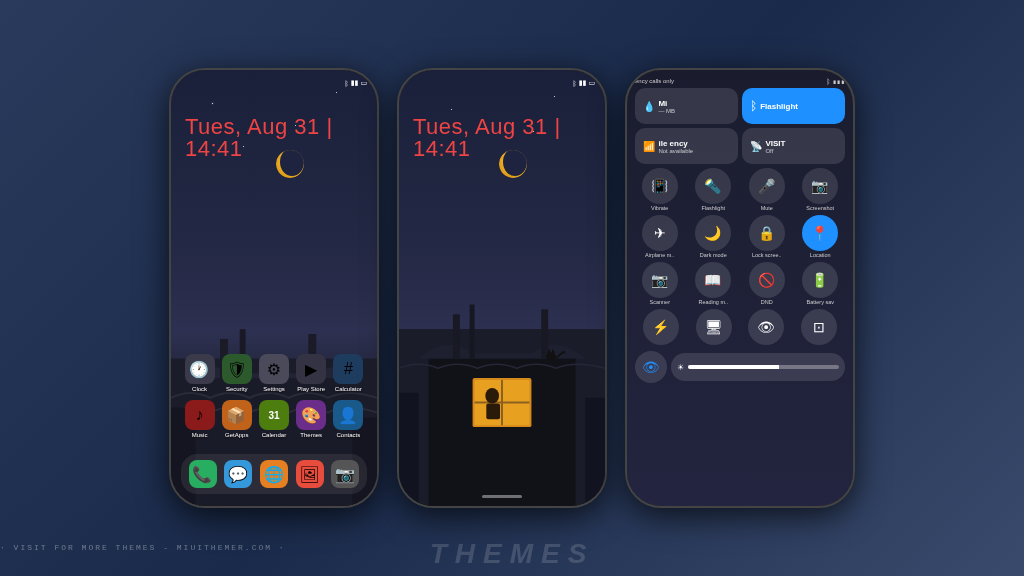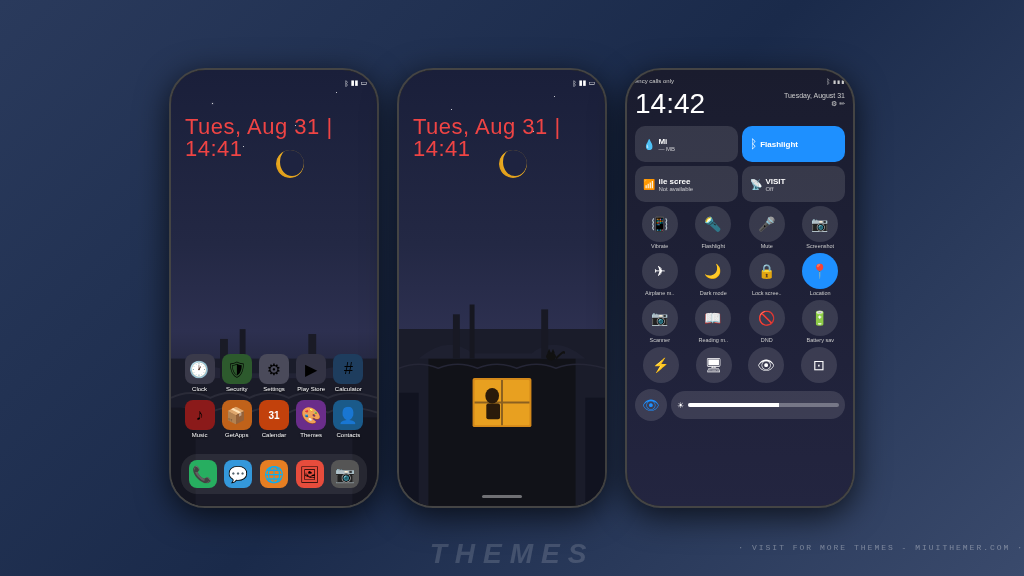--- a/index.html
+++ b/index.html
@@ -177,21 +177,21 @@
       background: rgba(255,255,255,0.4);
       border-radius: 2px;
       z-index: 10;
     }
 
     
     .watermark {
       position: absolute;
       bottom: 24px;
       left: 0; right: 0;
-      text-align: right;
+      text-align: left;
       color: rgba(255,255,255,0.35);
       font-size: 8px;
       font-family: 'Courier New', monospace;
       letter-spacing: 2px;
       z-index: 20;
       pointer-events: none;
     }
 
     
     .themes-label {
@@ -429,21 +429,21 @@
         <div class="app-row">
           <div class="app-icon">
             <div class="app-icon-img" style="background:#8b1a1a;">♪</div>
             <span class="app-icon-label">Music</span>
           </div>
           <div class="app-icon">
             <div class="app-icon-img" style="background:#c0621a;">📦</div>
             <span class="app-icon-label">GetApps</span>
           </div>
           <div class="app-icon">
-            <div class="app-icon-img" style="background:#c2410c;font-size:10px;font-weight:bold;color:#fff;">31</div>
+            <div class="app-icon-img" style="background:#4d7c0f;font-size:10px;font-weight:bold;color:#fff;">31</div>
             <span class="app-icon-label">Calendar</span>
           </div>
           <div class="app-icon">
             <div class="app-icon-img" style="background:#6a2d8a;">🎨</div>
             <span class="app-icon-label">Themes</span>
           </div>
           <div class="app-icon">
             <div class="app-icon-img" style="background:#1a5a8a;">👤</div>
             <span class="app-icon-label">Contacts</span>
           </div>
@@ -541,29 +541,20 @@
 
   <div class="phone phone-3">
     <div class="phone-screen">
       <div class="control-center">
 
         <div class="cc-status-top">
           <span>ency calls only</span>
           <span style="float:right;font-size:7px;">ᛒ ▮▮▮</span>
         </div>
 
-        <div class="cc-top">
-          <div>
-            <div class="cc-time">14:42</div>
-          </div>
-          <div class="cc-date-info">
-            <span>Tuesday, August 31</span>
-            <span style="display:flex;gap:2px;">⚙ ✏</span>
-          </div>
-        </div>
 
         <div class="cc-quick-row">
           <div class="cc-tile">
             <div style="display:flex;align-items:center;gap:3px;">
               <span style="color:#1e90ff;font-size:10px;">💧</span>
               <div>
                 <div class="cc-tile-title">Mi</div>
                 <div class="cc-tile-sub">— MB</div>
               </div>
             </div>
@@ -576,21 +567,21 @@
               </div>
             </div>
           </div>
         </div>
 
         <div class="cc-quick-row">
           <div class="cc-tile">
             <div style="display:flex;align-items:center;gap:3px;">
               <span style="font-size:10px;">📶</span>
               <div>
-                <div class="cc-tile-title">ile scree</div>
+                <div class="cc-tile-title">ile ency</div>
                 <div class="cc-tile-sub">Not available</div>
               </div>
             </div>
           </div>
           <div class="cc-tile">
             <div style="display:flex;align-items:center;gap:3px;">
               <span style="font-size:10px;">📡</span>
               <div>
                 <div class="cc-tile-title">VISIT</div>
                 <div class="cc-tile-sub">Off</div>

